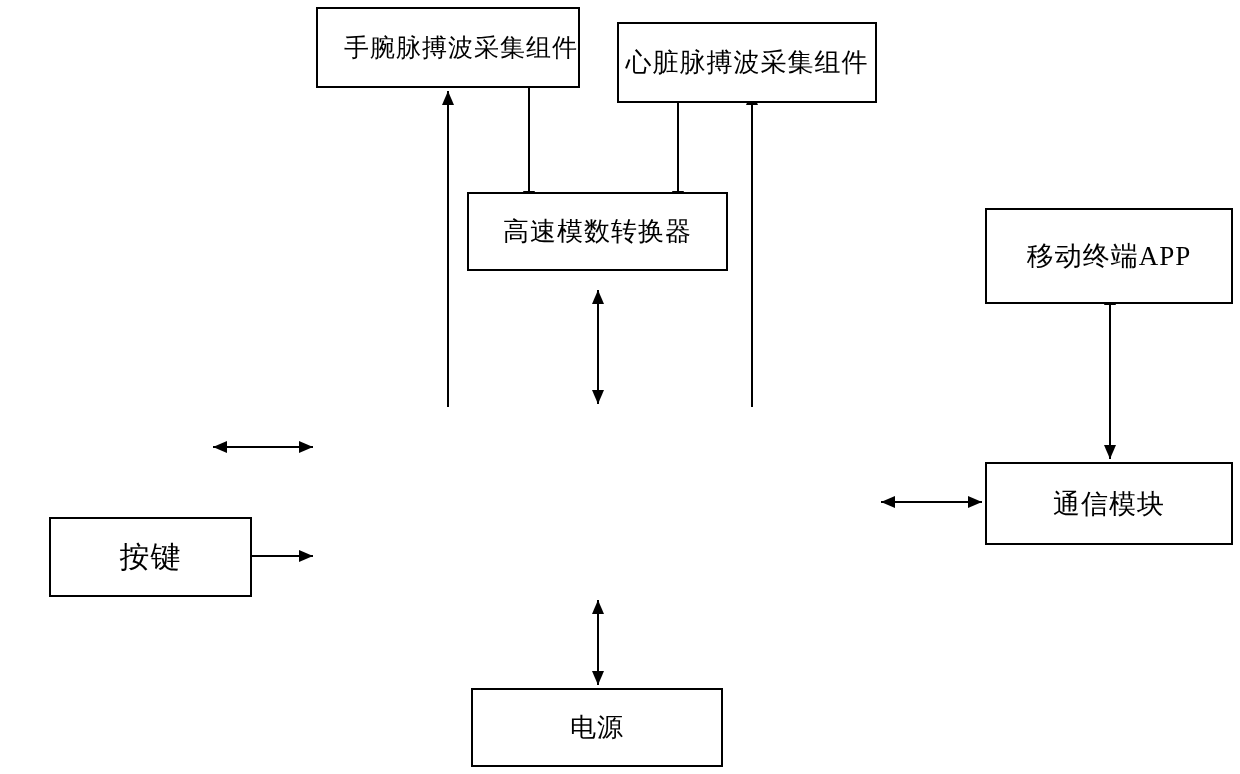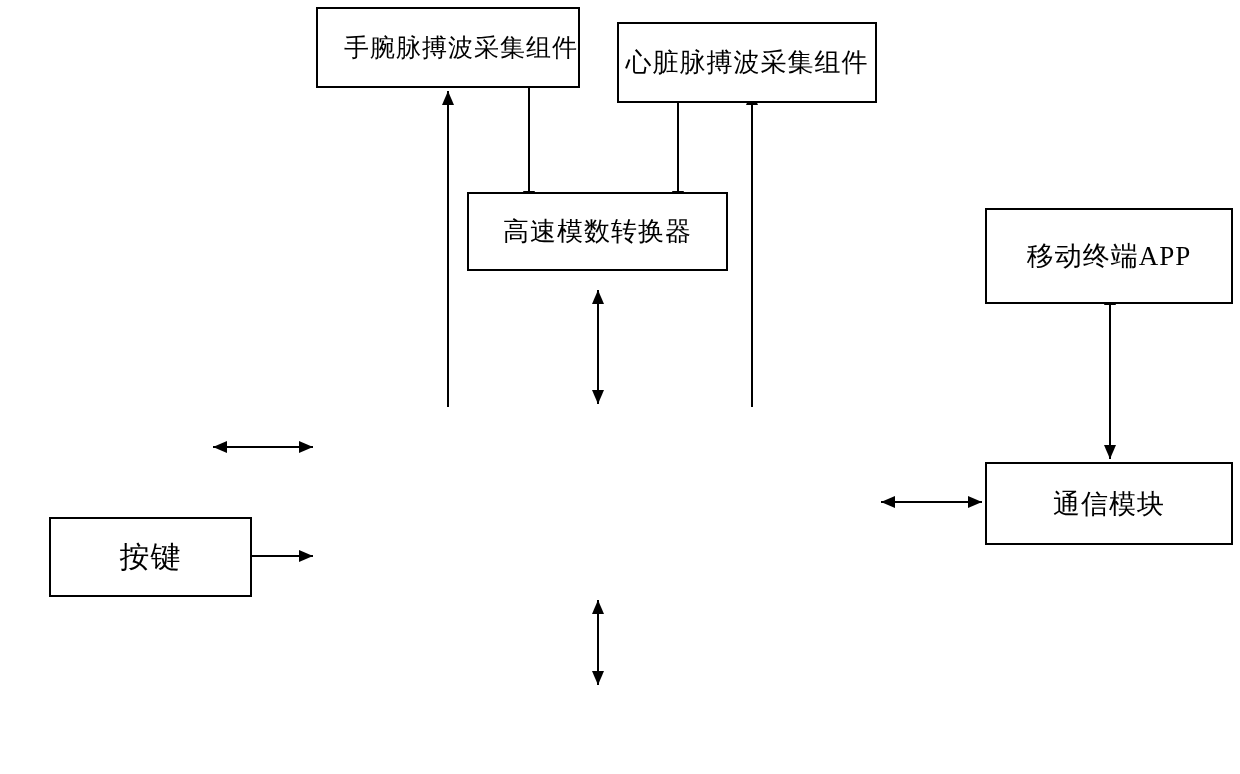--- a/index.html
+++ b/index.html
@@ -77,14 +77,17 @@
 
 
   <div class="box" style="left: 7px; top: 517px; width: 203px; height: 80px; font-size: 30px; margin-left: 42px;">
     <span>按键</span>
   </div>
 
   <div class="box" style="left: 985px; top: 462px; width: 248px; height: 83px; font-size: 27px;">
     <span>通信模块</span>
   </div>
 
+  <div class="box" style="left: 471px; top: 688px; width: 252px; height: 79px; font-size: 26px;">
+    <span>电源</span>
+  </div>
 
 </div>
 
 </body></html>

